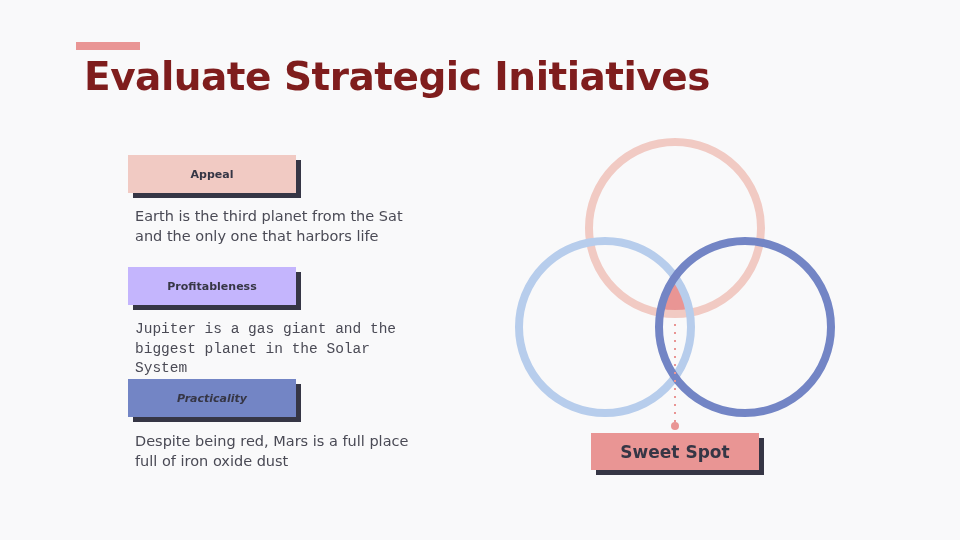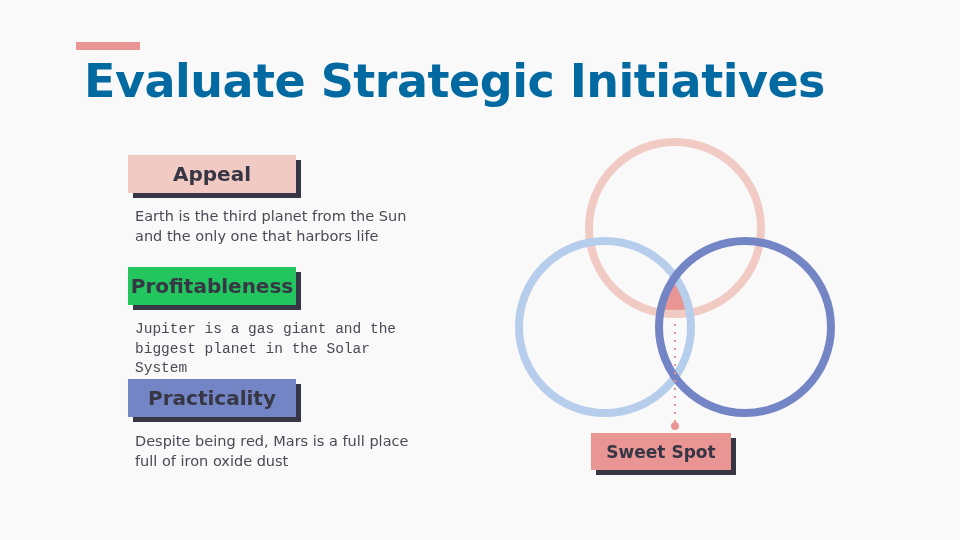--- a/index.html
+++ b/index.html
@@ -1,36 +1,36 @@
 <!DOCTYPE html>
 <html><head>
 <meta charset="utf-8">
 <style>
   html,body{margin:0;padding:0;}
   body{width:960px;height:540px;background:#f9f9fa;position:relative;overflow:hidden;font-family:"DejaVu Sans","Liberation Sans",sans-serif;}
   .accent-bar{position:absolute;left:76px;top:42px;width:64px;height:8px;background:#e99594;}
-  .title{position:absolute;left:84px;top:54px;font-size:46px;font-weight:bold;color:#0369a1;letter-spacing:-0.5px;white-space:nowrap;font-family:"DejaVu Sans",sans-serif;}
-  .tag{position:absolute;width:168px;height:38px;box-shadow:5px 5px 0 #363645;display:flex;align-items:center;justify-content:center;font-weight:bold;font-size:20px;color:#363645;}
+  .title{position:absolute;left:84px;top:54px;font-size:39px;font-weight:bold;color:#7f1d1d;letter-spacing:-0.5px;white-space:nowrap;font-family:"DejaVu Sans",sans-serif;}
+  .tag{position:absolute;width:168px;height:38px;box-shadow:5px 5px 0 #363645;display:flex;align-items:center;justify-content:center;font-weight:bold;font-size:11px;color:#363645;}
   .desc{position:absolute;left:135px;width:285px;font-size:14.5px;line-height:19.5px;color:#4a4a55;font-family:"DejaVu Sans",sans-serif;}
   .venn{position:absolute;left:0;top:0;}
-  .sweet{position:absolute;left:591px;top:433px;width:140px;height:37px;background:#e99594;box-shadow:5px 5px 0 #363645;display:flex;align-items:center;justify-content:center;font-weight:bold;font-size:17px;color:#363645;}
+  .sweet{position:absolute;left:591px;top:433px;width:168px;height:37px;background:#e99594;box-shadow:5px 5px 0 #363645;display:flex;align-items:center;justify-content:center;font-weight:bold;font-size:17px;color:#363645;}
 </style>
 </head>
 <body>
 
 <div class="accent-bar"></div>
 <div class="title">Evaluate Strategic Initiatives</div>
 
 <div class="tag" style="left:128px;top:155px;background:#f1cac3;">Appeal</div>
-<div class="desc" style="top:207px;">Earth is the third planet from the Sun and the only one that harbors life</div>
+<div class="desc" style="top:207px;">Earth is the third planet from the Sat and the only one that harbors life</div>
 
-<div class="tag" style="left:128px;top:267px;background:#22c55e;">Profitableness</div>
+<div class="tag" style="left:128px;top:267px;background:#c4b5fd;">Profitableness</div>
 <div class="desc" style="top:320px;font-family:Liberation Mono, monospace;">Jupiter is a gas giant and the biggest planet in the Solar System</div>
 
-<div class="tag" style="left:128px;top:379px;background:#7385c5;">Practicality</div>
+<div class="tag" style="left:128px;top:379px;background:#7385c5;font-style:italic;">Practicality</div>
 <div class="desc" style="top:432px;">Despite being red, Mars is a full place full of iron oxide dust</div>
 
 <svg class="venn" width="960" height="540">
   <defs>
     <clipPath id="clipTop">
         <circle cx="675" cy="228" r="86"></circle>
       </clipPath>
     <clipPath id="clipLeft">
         <circle cx="605" cy="327" r="86"></circle>
       </clipPath>

